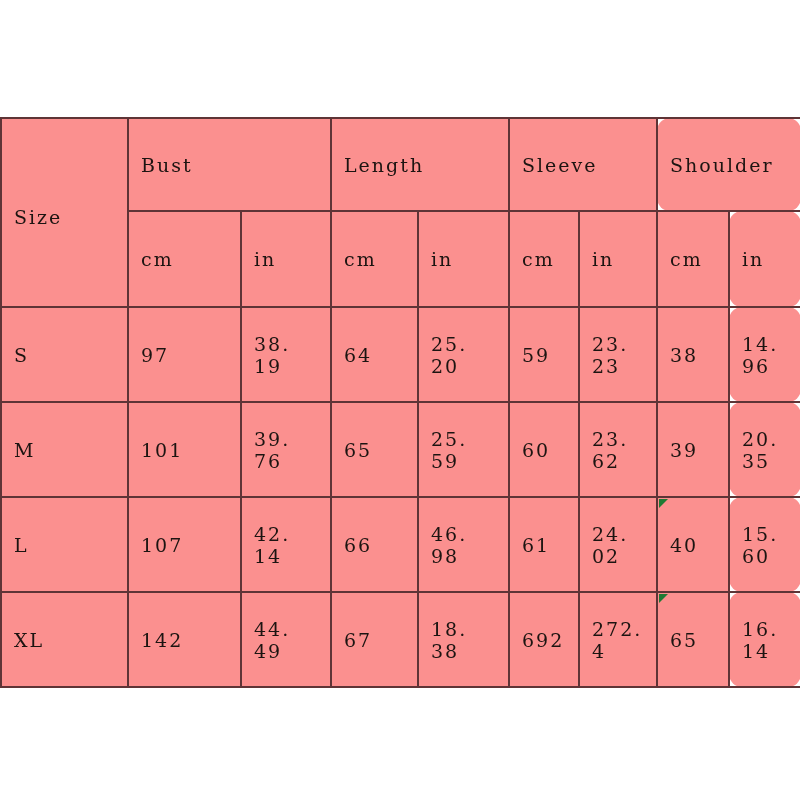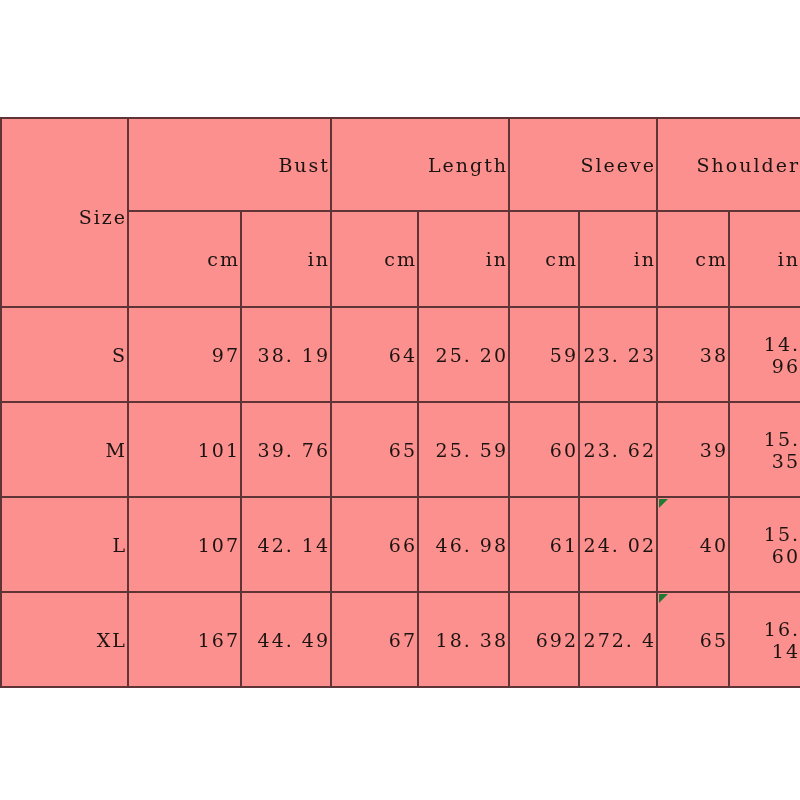--- a/index.html
+++ b/index.html
@@ -27,32 +27,32 @@
     border-collapse: collapse;
     table-layout: fixed;
     width: 800px;
     height: 569px;
   }
 
   table.size-chart td {
     border: 2px solid #5e3436;
     background: #fb908f;
     color: #1c1411;
-    text-align: right;
+    text-align: left;
     vertical-align: middle;
     font-family: "DejaVu Serif", "Liberation Serif", serif;
     font-size: 19px;
     letter-spacing: 2px;
-    padding: 0;
+    padding: 12px;
     position: relative;
   }
 
   
   table.size-chart tr > td:first-child { border-left: 2px solid #5e3436; }
-  table.size-chart tr > td:last-child  { border-right: 2px solid #737373; }
+  table.size-chart tr > td:last-child  { border-right: 2px solid #737373; border-radius: 13px; }
 
   td.hdr-group,
   td.hdr-unit,
   td.hdr-size {
     font-size: 19px;
     letter-spacing: 2px;
   }
 
   td.hdr-size {
     font-size: 19px;
@@ -165,41 +165,41 @@
         <td class="val-cm num">101</td>
         <td class="val-in num">39. 76</td>
         <td class="val-cm num">65</td>
         <td class="val-in num">25. 59</td>
         <td class="val-cm num">60</td>
         <td class="val-in num">23. 62</td>
         <td class="val-cm num">
           
           <span>39</span>
         </td>
-        <td class="val-in num">15. 35</td>
+        <td class="val-in num">20. 35</td>
       </tr>
 
       <tr class="r-data">
         <td class="val-size num">L</td>
         <td class="val-cm num">107</td>
         <td class="val-in num">42. 14</td>
         <td class="val-cm num">66</td>
         <td class="val-in num">46. 98</td>
         <td class="val-cm num">61</td>
         <td class="val-in num">24. 02</td>
         <td class="val-cm num">
           <span class="corner-marker"></span>
           <span>40</span>
         </td>
         <td class="val-in num">15. 60</td>
       </tr>
 
       <tr class="r-data">
         <td class="val-size num">XL</td>
-        <td class="val-cm num">167</td>
+        <td class="val-cm num">142</td>
         <td class="val-in num">44. 49</td>
         <td class="val-cm num">67</td>
         <td class="val-in num">18. 38</td>
         <td class="val-cm num">692</td>
         <td class="val-in num">272. 4</td>
         <td class="val-cm num">
           <span class="corner-marker"></span>
           <span>65</span>
         </td>
         <td class="val-in num">16. 14</td>

